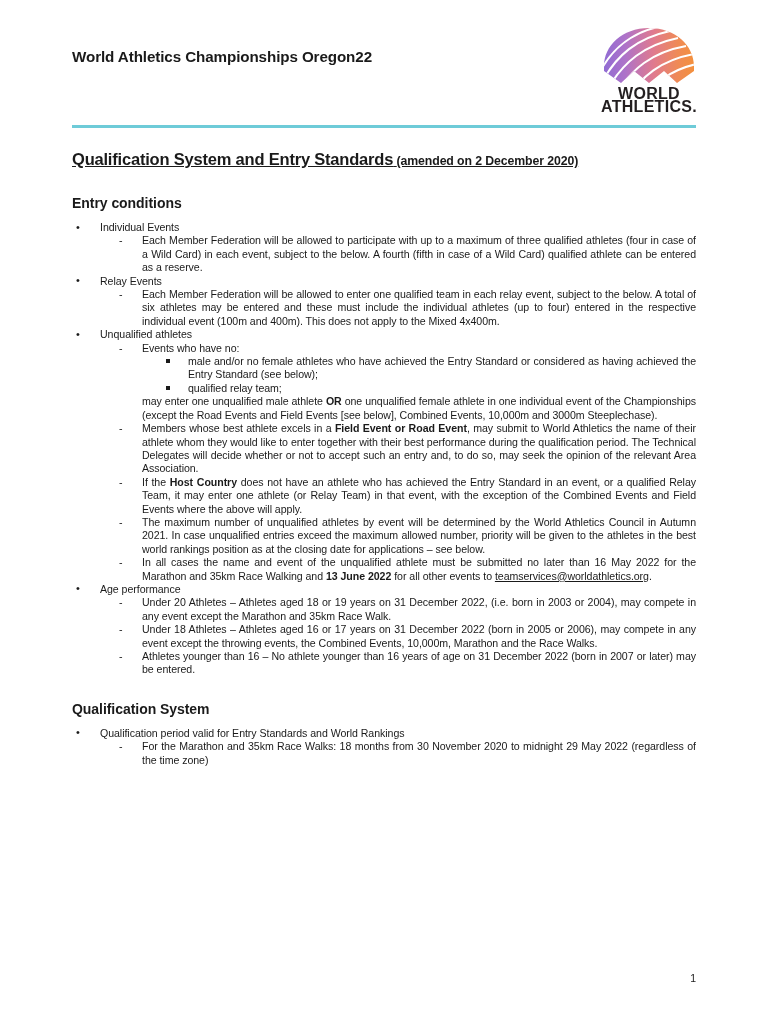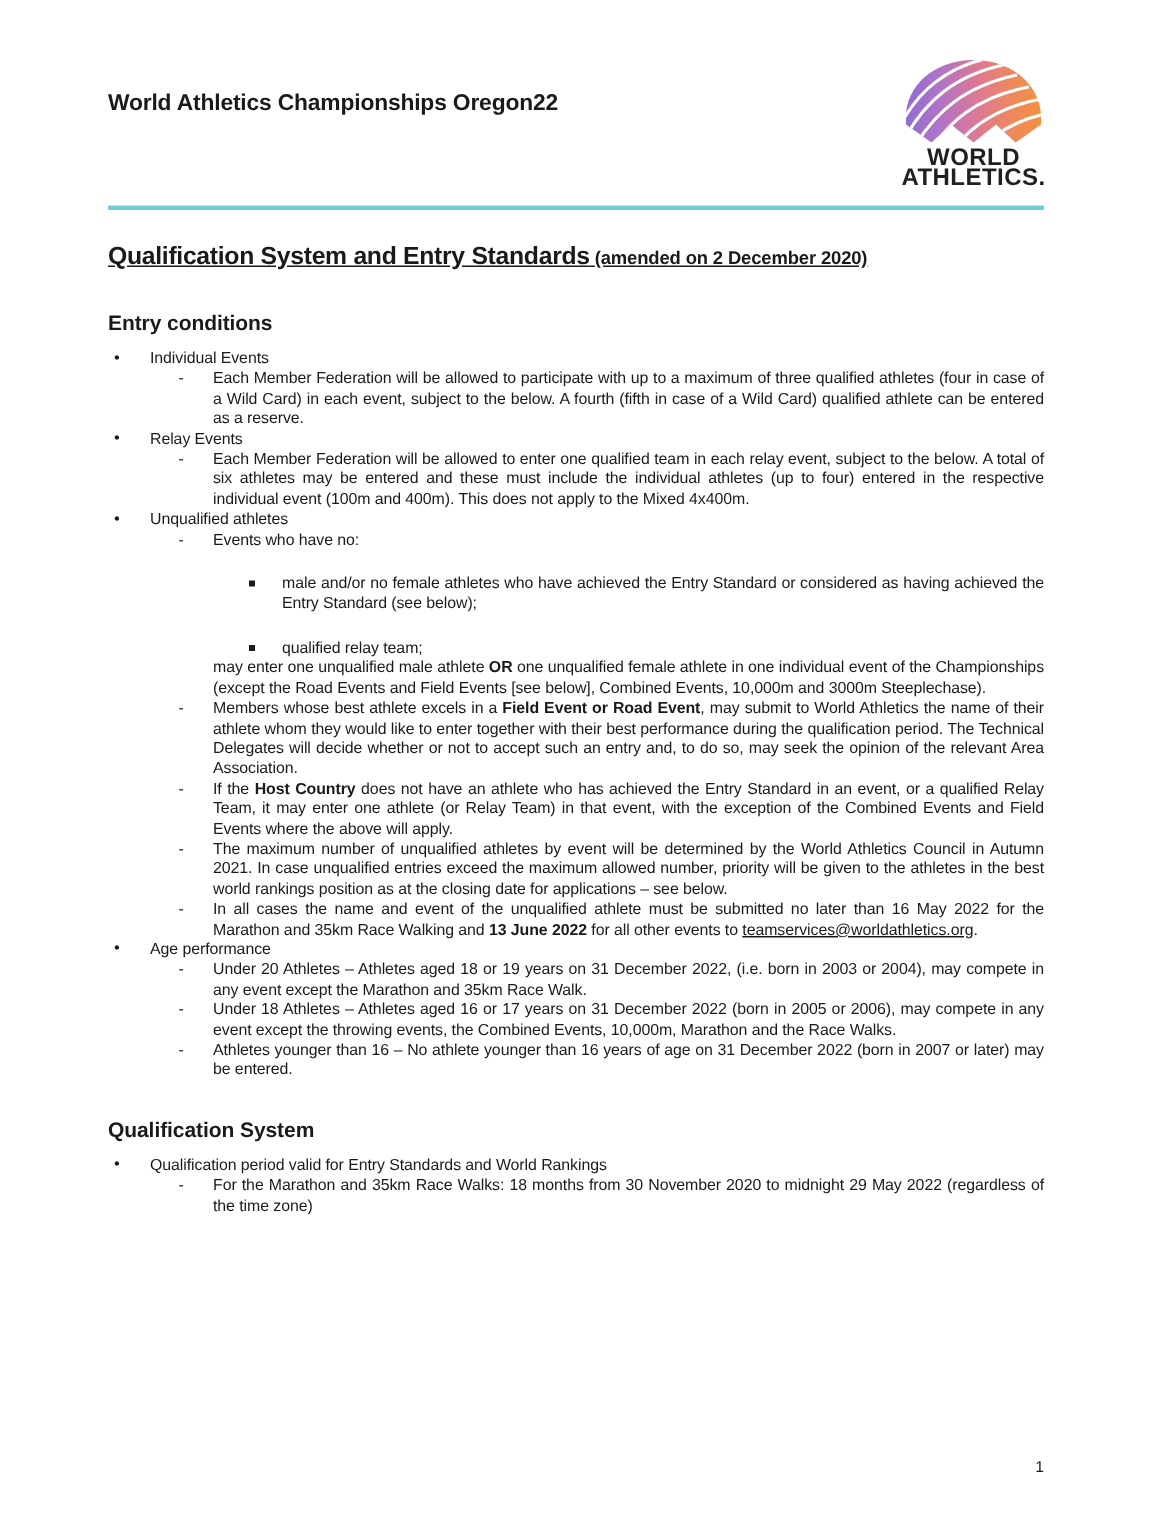--- a/index.html
+++ b/index.html
@@ -14,21 +14,21 @@
     color: #1a1a1a;
     position: relative;
     overflow: hidden;
   }
 
   .page {
     position: relative;
     width: 768px;
     height: 1024px;
     box-sizing: border-box;
-    padding: 16px 72px 0 72px;
+    padding: 4px 72px 0 72px;
   }
 
   
   .header {
     position: relative;
     height: 108px;
   }
   .header-titles {
     position: absolute;
     left: 0;
@@ -138,21 +138,20 @@
     left: 0;
     top: 0;
     line-height: 13.4px;
   }
 
   
   li.sq3 {
     padding-left: 22px;
     margin-left: 94px;
     text-align: justify;
-    margin-top: 16px;
   }
   li.sq3 > .marker {
     position: absolute;
     left: 0;
     top: 4.2px;
     width: 4px;
     height: 4px;
     background: #1a1a1a;
     display: block;
   }

